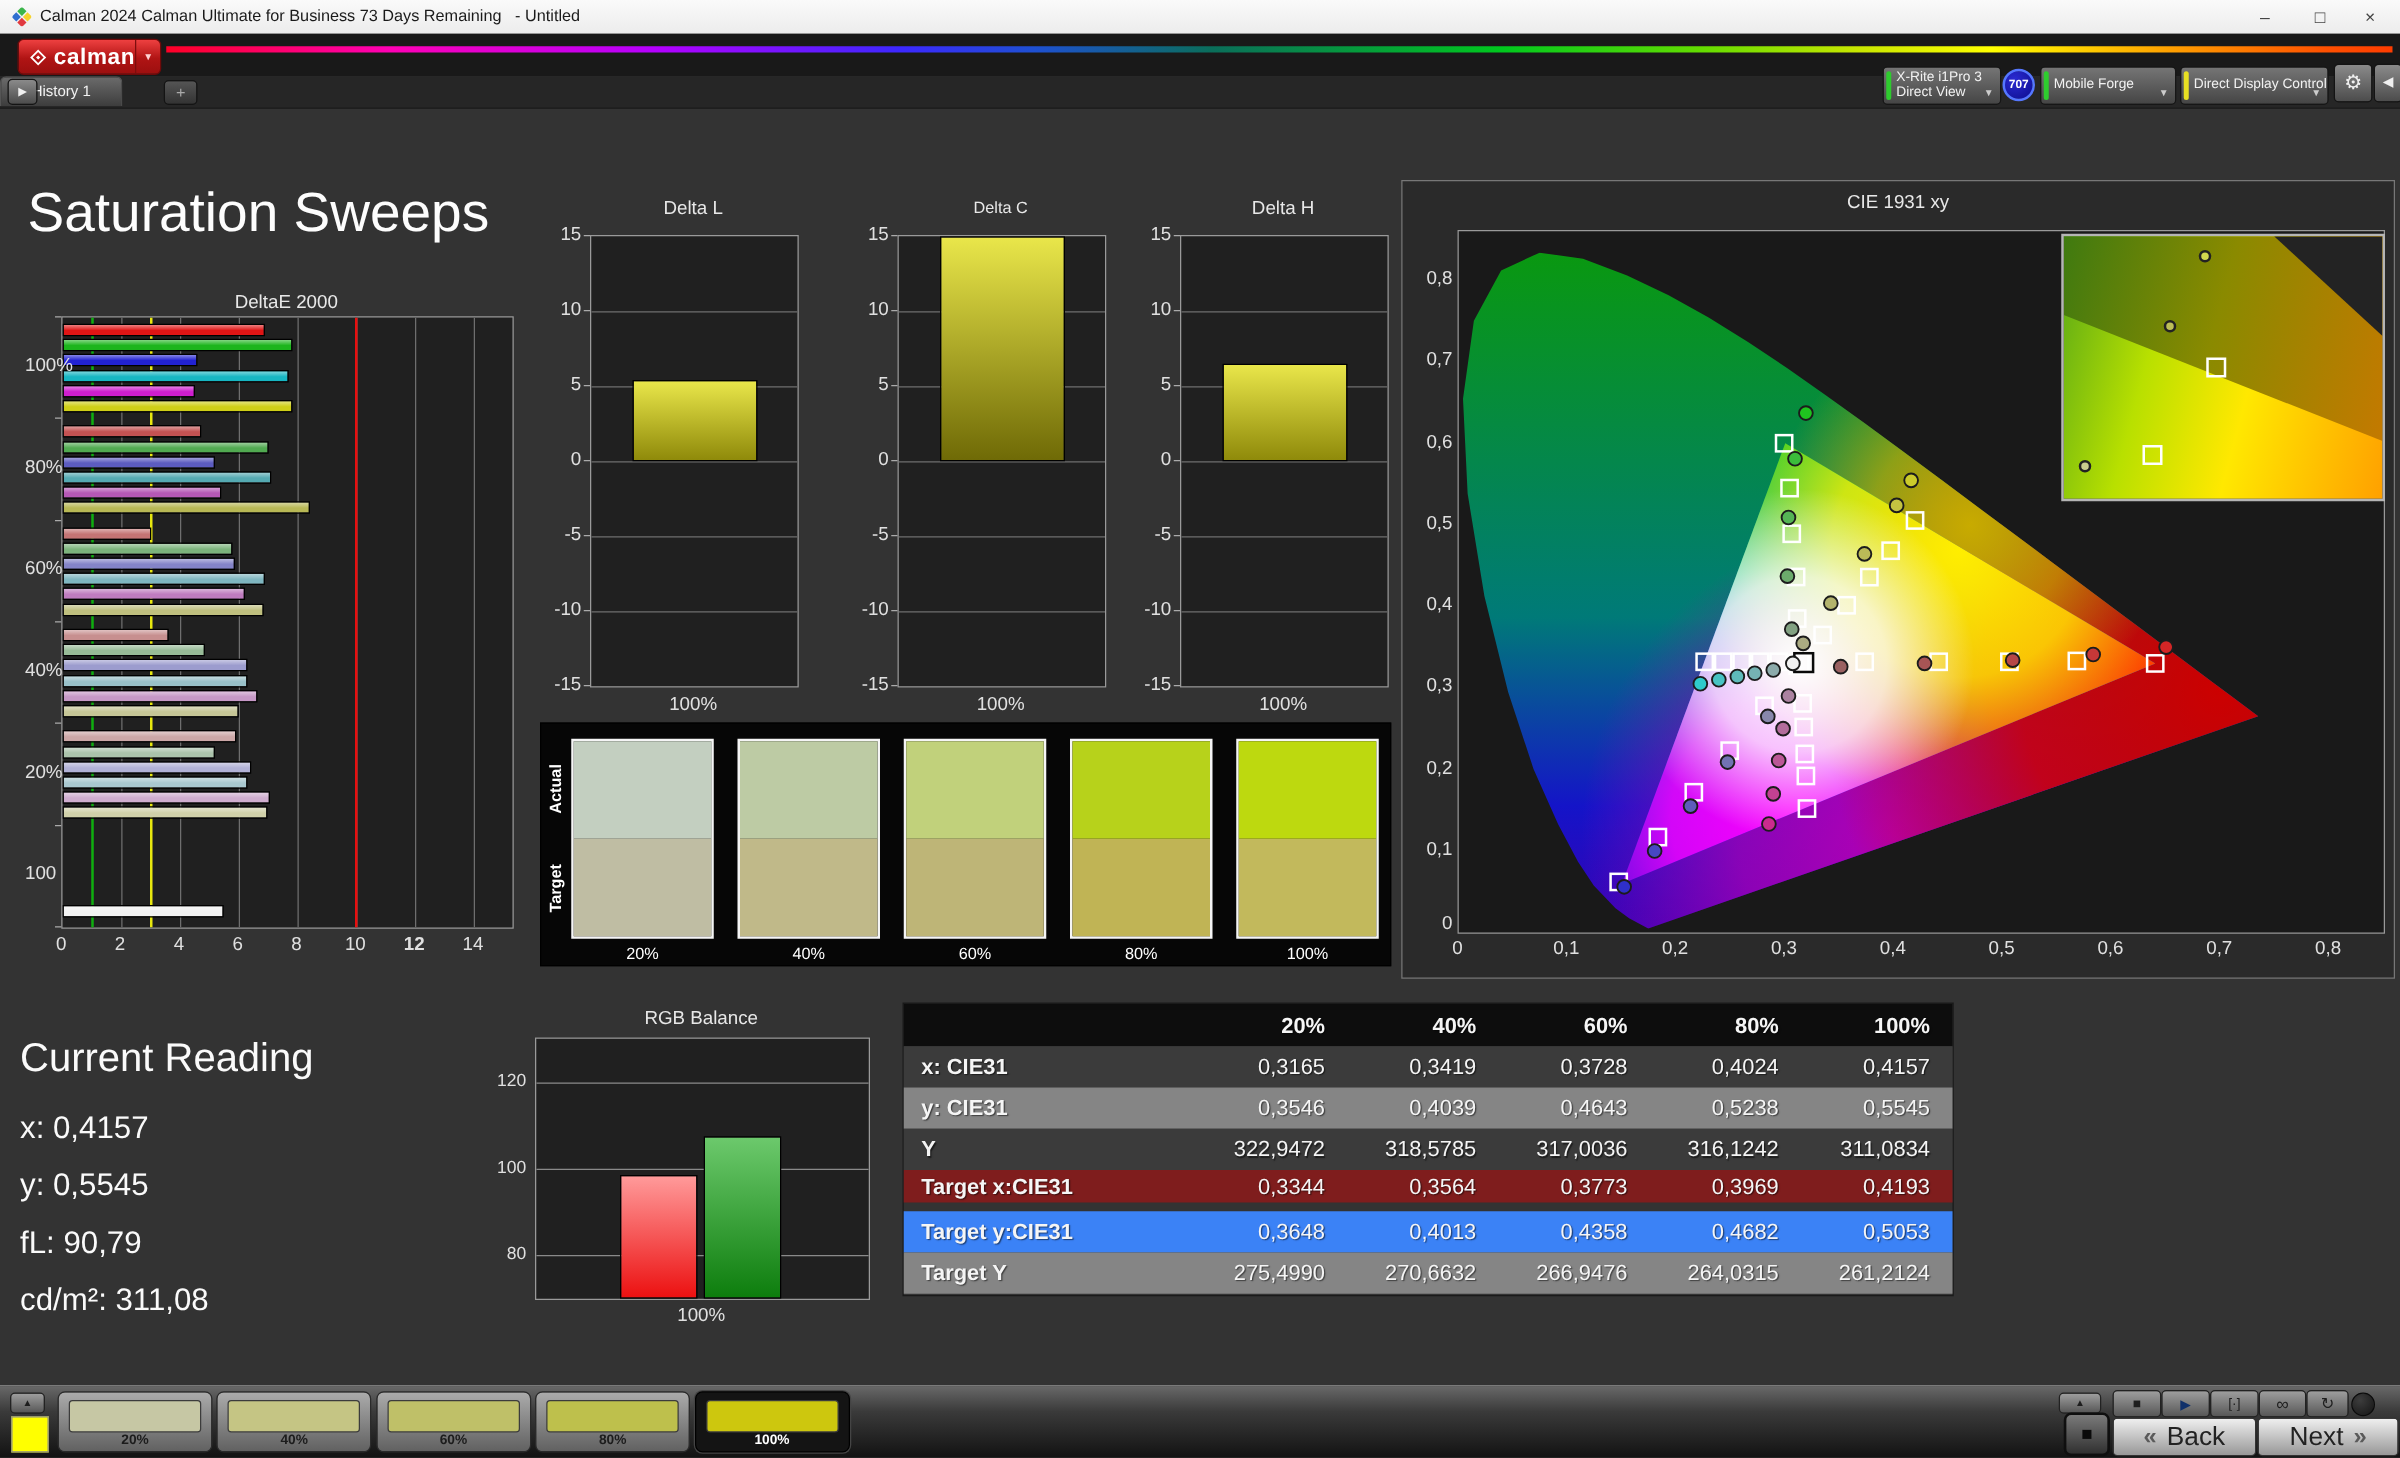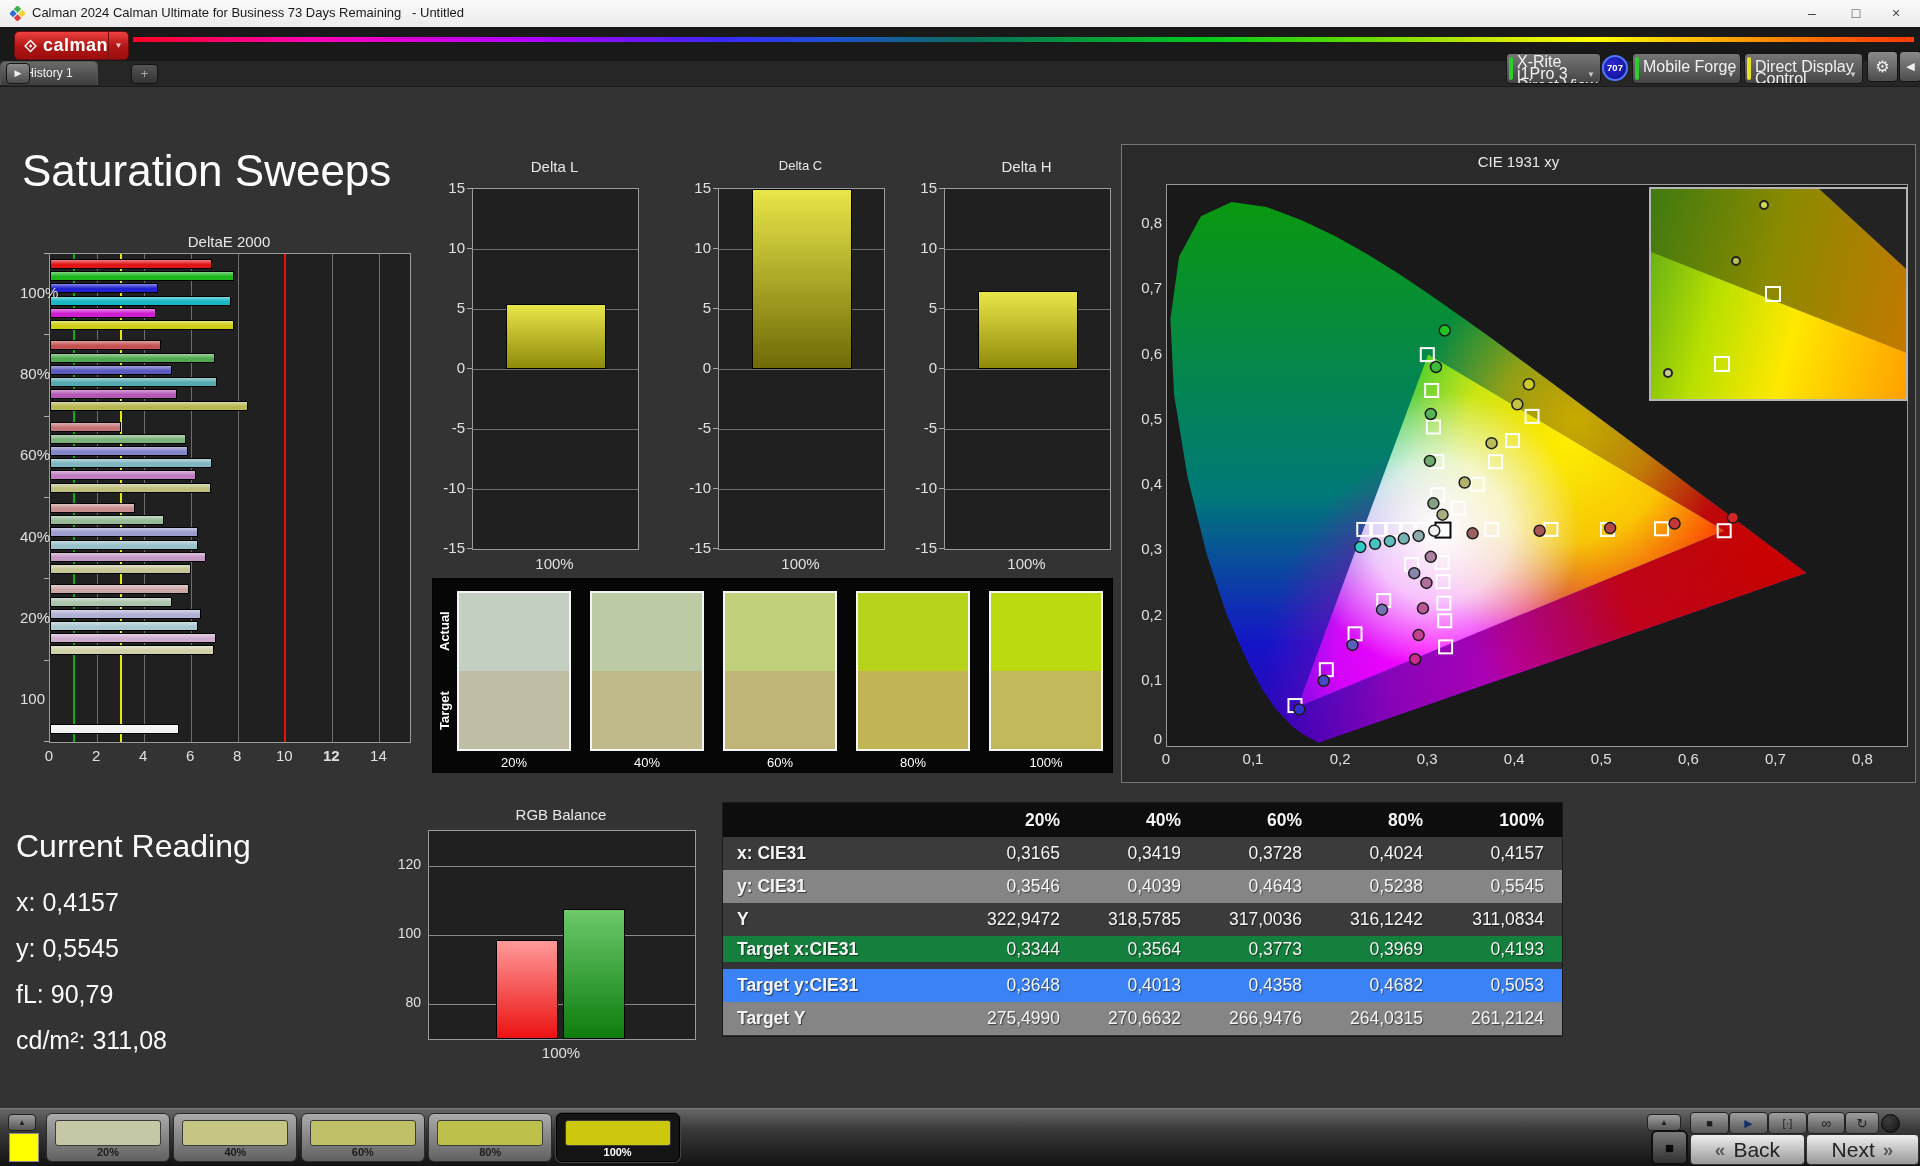--- a/index.html
+++ b/index.html
@@ -22,21 +22,21 @@
   
   #tabstrip{left:0;top:61px;width:1920px;height:25px;background:#262626;border-bottom:1px solid #1b1b1b;}
   .smallbtn{position:absolute;border-radius:4px;border:1px solid #141414;background:linear-gradient(180deg,#8a8a8a,#4c4c4c);
             color:#f0f0f0;text-align:center;cursor:pointer;}
   #histtab{left:32px;top:1px;width:96px;height:23px;border-radius:5px 5px 0 0;border:1px solid #555;border-bottom:none;
            background:linear-gradient(180deg,#6a6a6a,#3d3d3d);color:#f2f2f2;font-size:12px;line-height:23px;text-align:center;cursor:pointer;}
   
   .devbtn{position:absolute;border-radius:4px;border:1px solid #161616;background:linear-gradient(180deg,#757575,#454545);
           color:#f2f2f2;cursor:pointer;overflow:hidden;}
   .devbtn .accent{position:absolute;left:2px;top:3px;bottom:3px;width:4px;border-radius:2px;}
-  .devbtn .dlines{position:absolute;left:10px;top:2px;font-size:16px;line-height:12px;}
+  .devbtn .dlines{position:absolute;left:10px;top:2px;font-size:11px;line-height:12px;}
   .devbtn .ddv{position:absolute;right:5px;bottom:4px;font-size:8px;color:#ccc;}
   #badge707{border-radius:50%;border:2px solid #5577ff;background:radial-gradient(circle at 35% 30%,#2a2ad2,#0d0d8c);
             color:#fff;font-size:9.5px;font-weight:bold;text-align:center;cursor:pointer;}
   .ctitle{position:absolute;color:#e8e8e8;font-size:15px;text-align:center;}
   
   #swpanel{left:432px;top:578px;width:679px;height:193px;background:#060606;border:1px solid #000;}
   .vlabel{position:absolute;writing-mode:vertical-rl;transform:rotate(180deg);color:#fff;font-size:13px;font-weight:bold;text-align:center;}
   .swatch{position:absolute;border:2px solid #f5f5f5;box-sizing:border-box;}
   .swhalf{position:absolute;left:0;width:100%;height:50%;}
   .swlabel{position:absolute;color:#fff;font-size:13px;text-align:center;}
@@ -528,21 +528,21 @@
         <div class="tcell val" style="width: 121px;">0,5545</div>
       </div>
       <div class="trow" style="top: 100px; height: 33px; background: rgb(59, 59, 59);">
         <div class="tcell lab" style="width: 234px;">Y</div>
         <div class="tcell val" style="width: 121px;">322,9472</div>
         <div class="tcell val" style="width: 121px;">318,5785</div>
         <div class="tcell val" style="width: 121px;">317,0036</div>
         <div class="tcell val" style="width: 121px;">316,1242</div>
         <div class="tcell val" style="width: 121px;">311,0834</div>
       </div>
-      <div class="trow" style="top: 133px; height: 26px; background: #15803d;">
+      <div class="trow" style="top: 133px; height: 26px; background: #7f1d1d;">
         <div class="tcell lab" style="width: 234px;">Target x:CIE31</div>
         <div class="tcell val" style="width: 121px;">0,3344</div>
         <div class="tcell val" style="width: 121px;">0,3564</div>
         <div class="tcell val" style="width: 121px;">0,3773</div>
         <div class="tcell val" style="width: 121px;">0,3969</div>
         <div class="tcell val" style="width: 121px;">0,4193</div>
       </div>
       <div class="trow" style="top: 166px; height: 33px; background: #3b82f6;">
         <div class="tcell lab" style="width: 234px;">Target y:CIE31</div>
         <div class="tcell val" style="width: 121px;">0,3648</div>

